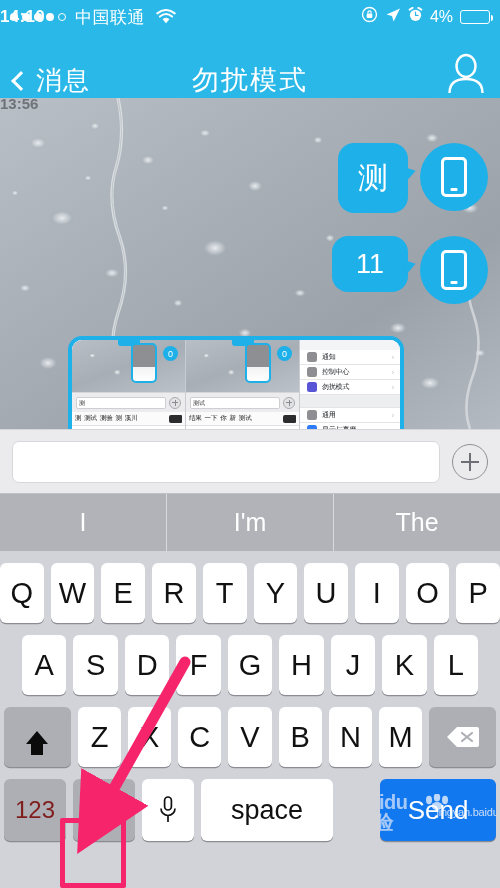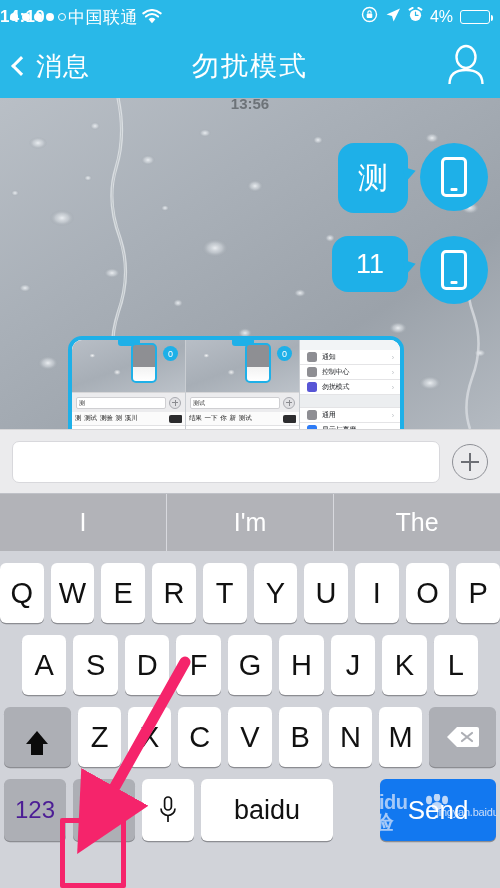--- a/index.html
+++ b/index.html
@@ -10,21 +10,21 @@
     background: #d1d3d9;
   }
   #app { position: relative; width: 500px; height: 888px; }
 
   
   .status-bar {
     height: 34px; background: #29b8e8; color: #fff;
     display: flex; align-items: center; padding: 0 10px;
     font-size: 17px; position: relative;
   }
-  .sb-left { display: flex; align-items: center; gap: 2px; }
+  .sb-left { display: flex; align-items: center; gap: 9px; }
   .sig-dots { display: flex; align-items: center; gap: 4px; }
   .dot { width: 8px; height: 8px; border-radius: 50%; background: #fff; }
   .dot.hollow { background: transparent; border: 1.4px solid #fff; width: 8px; height: 8px; }
   .carrier { font-size: 17px; letter-spacing: 0.5px; }
   .wifi-ic { width: 20px; height: 16px; position: relative; margin-left: 2px; }
   .sb-center {
     position: absolute; left: 0; right: 0; text-align: left;
     font-size: 17px; font-weight: bold; letter-spacing: 0.3px;
   }
   .sb-right {
@@ -38,42 +38,42 @@
   }
   .batt-fill { height: 100%; background: #fff; border-radius: 1px; }
   .batt-cap {
     position: absolute; right: -4px; top: 4px; width: 2.5px; height: 6px;
     background: #fff; border-radius: 0 2px 2px 0;
   }
 
   
   .nav-bar {
     height: 64px; background: #29b8e8; color: #fff;
-    display: flex; align-items: center; padding: 0 14px; position: relative;
+    display: flex; align-items: flex-end; padding: 0 14px; position: relative;
   }
   .nav-back { display: flex; align-items: center; gap: 6px; cursor: pointer; }
   .chev {
     width: 14px; height: 14px; border-left: 3px solid #fff; border-bottom: 3px solid #fff;
     transform: rotate(45deg); margin-right: 2px;
   }
   .nav-back-label { font-size: 26px; letter-spacing: 1px; }
   .nav-title {
     position: absolute; left: 0; right: 0; text-align: center;
     font-size: 27px; letter-spacing: 2px; pointer-events: none;
   }
   .nav-avatar { margin-left: auto; position: relative; z-index: 2; cursor: pointer; }
 
   
   .chat {
     position: relative; height: 331px; overflow: hidden;
     background: #9aa0a6;
   }
   .wallpaper { position: absolute; inset: 0; }
   .timestamp {
-    position: absolute; top: -3px; left: 0; right: 0; text-align: center;
+    position: absolute; top: -3px; left: 0; right: 0; 
     color: #6d7378; font-size: 15px; font-weight: 600; z-index: 3;
   }
   .msg-row {
     position: absolute; display: flex; align-items: flex-start; z-index: 4;
   }
   .bubble {
     background: #1eb0e8; color: #fff; border-radius: 16px;
     display: flex; align-items: center; justify-content: center;
     position: relative;
   }
@@ -215,21 +215,21 @@
     background: #fff; border-radius: 6px; box-shadow: 0 1.2px 0 #8c8d92;
     display: flex; align-items: center; justify-content: center;
     font-size: 29px; color: #111; cursor: pointer; flex: 1;
     height: 60px; font-weight: 400;
   }
   .krow.r2 .key { height: 60px; }
   .key.wide { flex: 1.55; background: #adafb5; box-shadow: 0 1.2px 0 #8c8d92; }
   .krow.r4 { gap: 7px; padding: 0 4px; margin-top: 12px; margin-bottom: 6px; }
   .k4 { height: 62px; border-radius: 6px; display: flex; align-items: center;
         justify-content: center; box-shadow: 0 1.2px 0 #8c8d92; cursor: pointer; }
-  .k-123 { width: 62px; background: #adafb5; font-size: 24px; color: #4c1d95; flex: none; }
+  .k-123 { width: 62px; background: #adafb5; font-size: 24px; color: #7f1d1d; flex: none; }
   .k-globe { width: 62px; background: #adafb5; flex: none; }
   .k-mic { width: 52px; background: #fff; flex: none; }
   .k-space { flex: 1; background: #fff; font-size: 27px; color: #111; }
   .k-send {
     width: 116px; background: #1278f0; color: #fff; font-size: 26px;
     flex: none; position: relative; overflow: hidden; margin-left: 40px;
   }
   .shift-arrow {
     width: 0; height: 0; border-left: 11px solid transparent;
     border-right: 11px solid transparent; border-bottom: 13px solid #0b0b0b;
@@ -566,21 +566,21 @@
       </div>
       <div class="k4 k-mic">
         <span class="mic-glyph">
           <svg width="20" height="30" viewBox="0 0 20 30">
             <rect x="6.6" y="2" width="6.8" height="13" rx="3.4" stroke="#111" stroke-width="1.7" fill="none"></rect>
             <path d="M3 13.5 a7 7 0 0 0 14 0" stroke="#111" stroke-width="1.7" fill="none"></path>
             <line x1="10" y1="20.5" x2="10" y2="27" stroke="#111" stroke-width="1.7"></line>
           </svg>
         </span>
       </div>
-      <div class="k4 k-space">baidu</div>
+      <div class="k4 k-space">space</div>
       <div class="k4 k-send">
         <span class="send-label">Send</span>
         <span class="watermark">
           <span class="wm-paw">
             <svg width="30" height="16" viewBox="0 0 30 16">
               <ellipse cx="6" cy="6" rx="3" ry="4.2" fill="#eaf0fc"></ellipse>
               <ellipse cx="14" cy="3.4" rx="3.2" ry="4" fill="#eaf0fc"></ellipse>
               <ellipse cx="22" cy="6" rx="3" ry="4.2" fill="#eaf0fc"></ellipse>
               <ellipse cx="14" cy="12" rx="5.4" ry="4" fill="#eaf0fc"></ellipse>
             </svg>

